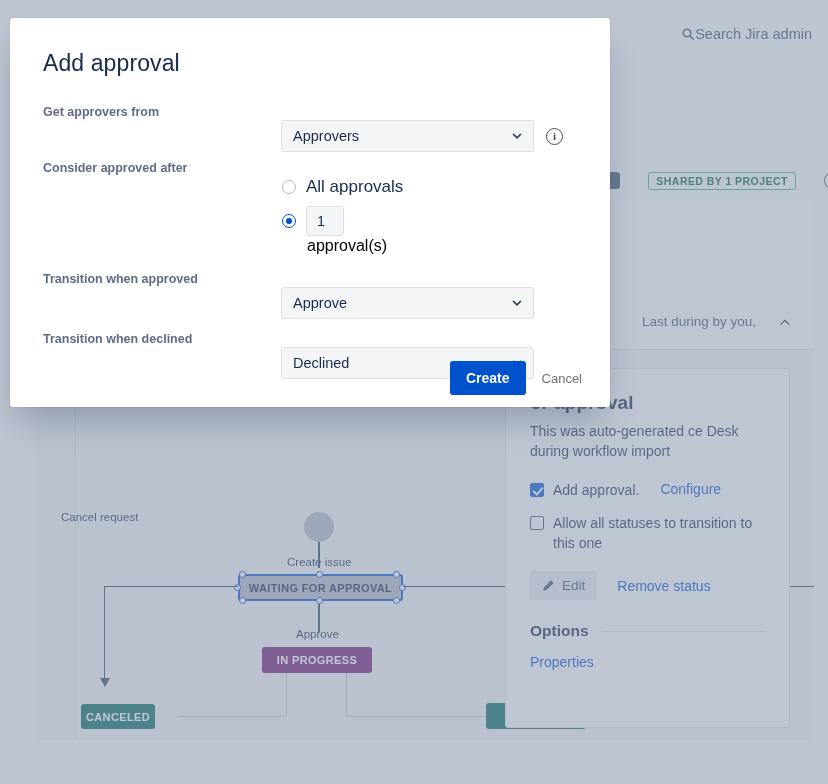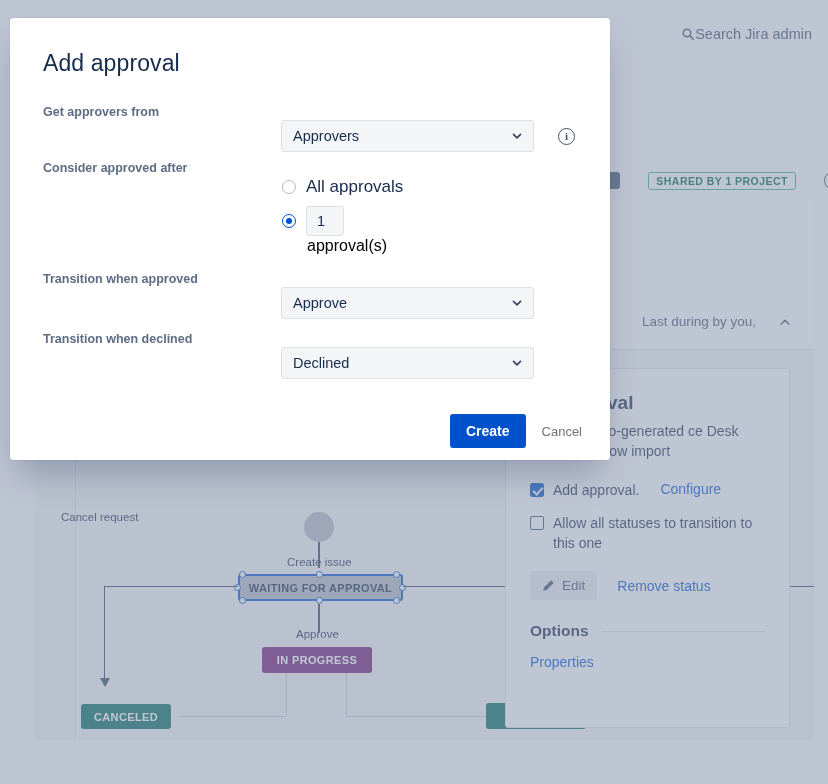--- a/index.html
+++ b/index.html
@@ -159,21 +159,21 @@
   .pencil { width: 13px; height: 13px; display: block; }
   .opt-head {
     display: flex; align-items: center; gap: 12px;
     font-size: 15.5px; font-weight: bold; color: #172b4d; margin-bottom: 14px;
   }
   .opt-head .rule { flex: 1; height: 1px; background: #dfe1e6; }
 
   
   .modal {
     position: absolute; left: 10px; top: 18px;
-    width: 600px; height: 442px;
+    width: 600px; height: 389px;
     background: #ffffff;
     border-radius: 3px;
     box-shadow: 0 0 1px rgba(9,30,66,.31), 0 20px 32px -8px rgba(9,30,66,.25);
     z-index: 60;
     padding: 24px;
   }
   .modal-title {
     font-size: 23px; font-weight: normal; color: #172b4d;
     margin: 8px 0 0 9px; letter-spacing: .1px;
   }
@@ -300,21 +300,21 @@
         <path d="M7 11 L2 2 L12 2 Z" fill="#344563"></path>
       </svg>
 
       <div class="wf-line" style="left:369px; top:236px; width:411px; height:1.3px;"></div>
 
       <div class="wf-line" style="left:284px; top:254px; width:1.5px; height:28px;"></div>
       <div class="wf-edge-label" style="left:262px; top:278px;">Approve</div>
 
       <div class="node node-blue" style="left:228px; top:297px; width:110px; height:26px;">IN PROGRESS</div>
 
-      <div class="node node-green" style="left:47px; top:354px; width:90px; height:25px;">CANCELED</div>
+      <div class="node node-green" style="left:47px; top:354px; width:74px; height:25px;">CANCELED</div>
 
       <div class="wf-line" style="left:252px; top:323px; width:1.2px; height:43px; background:#c1c7d0;"></div>
       <div class="wf-line" style="left:144px; top:366px; width:108px; height:1.2px; background:#c1c7d0;"></div>
       <div class="wf-line" style="left:312px; top:323px; width:1.2px; height:43px; background:#c1c7d0;"></div>
       <div class="wf-line" style="left:312px; top:366px; width:140px; height:1.2px; background:#c1c7d0;"></div>
       <div class="node node-green" style="left:452px; top:353px; width:100px; height:26px;"></div>
     </div>
 
     <div class="prop-panel">
       <h2 class="prop-title">or approval</h2>
@@ -350,21 +350,21 @@
       <div class="link">Properties</div>
     </div>
   </div>
 
   <div class="blanket" style="opacity:.55;"></div>
 
   <div class="modal">
     <h1 class="modal-title">Add approval</h1>
 
     <div class="frow" style="top:87px;">Get approvers from</div>
-    <div class="fctl" style="left:271px; top:102px; display:flex; align-items:center; gap:24px;">
+    <div class="fctl" style="left:271px; top:102px; display:flex; align-items:center; gap:12px;">
       <div class="sel">
         <span>Approvers</span>
         <span class="chev">
           <svg viewBox="0 0 16 16" width="14" height="14" aria-hidden="true">
             <path d="M4 6.2 L8 10.2 L12 6.2" fill="none" stroke="#344563" stroke-width="1.9" stroke-linecap="round" stroke-linejoin="round"></path>
           </svg>
         </span>
       </div>
       <span class="info-i">i</span>
     </div>

